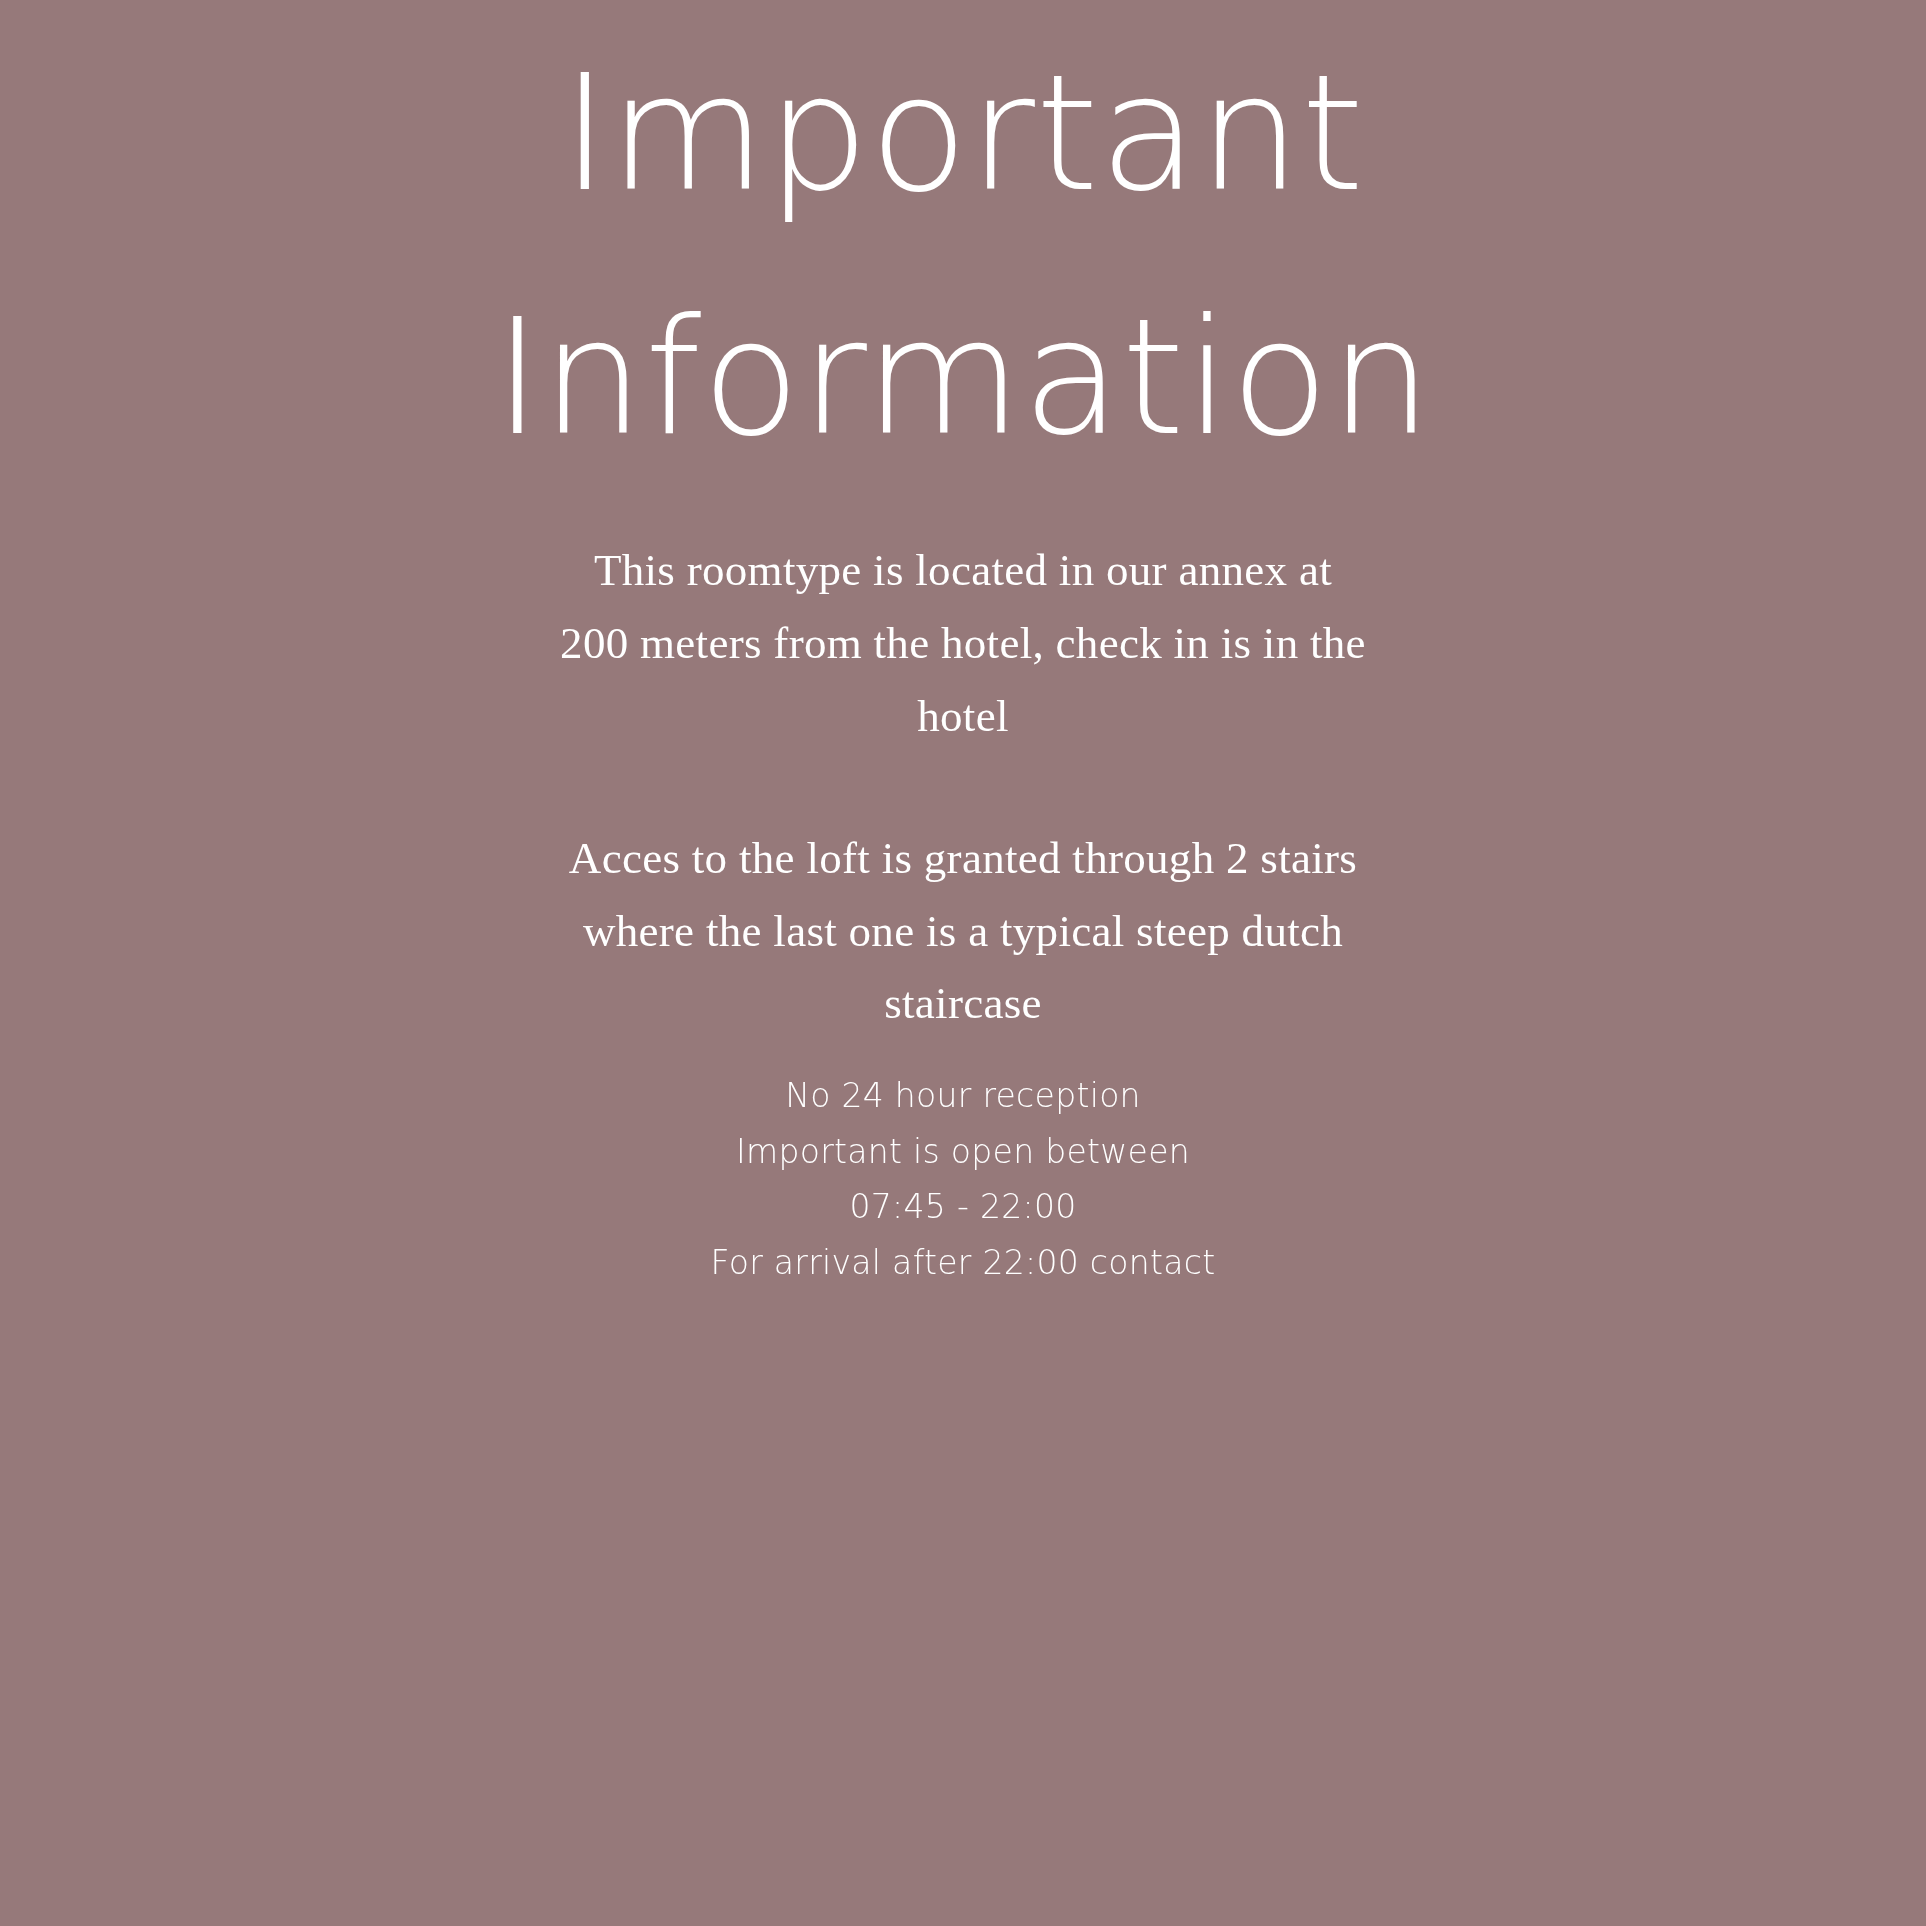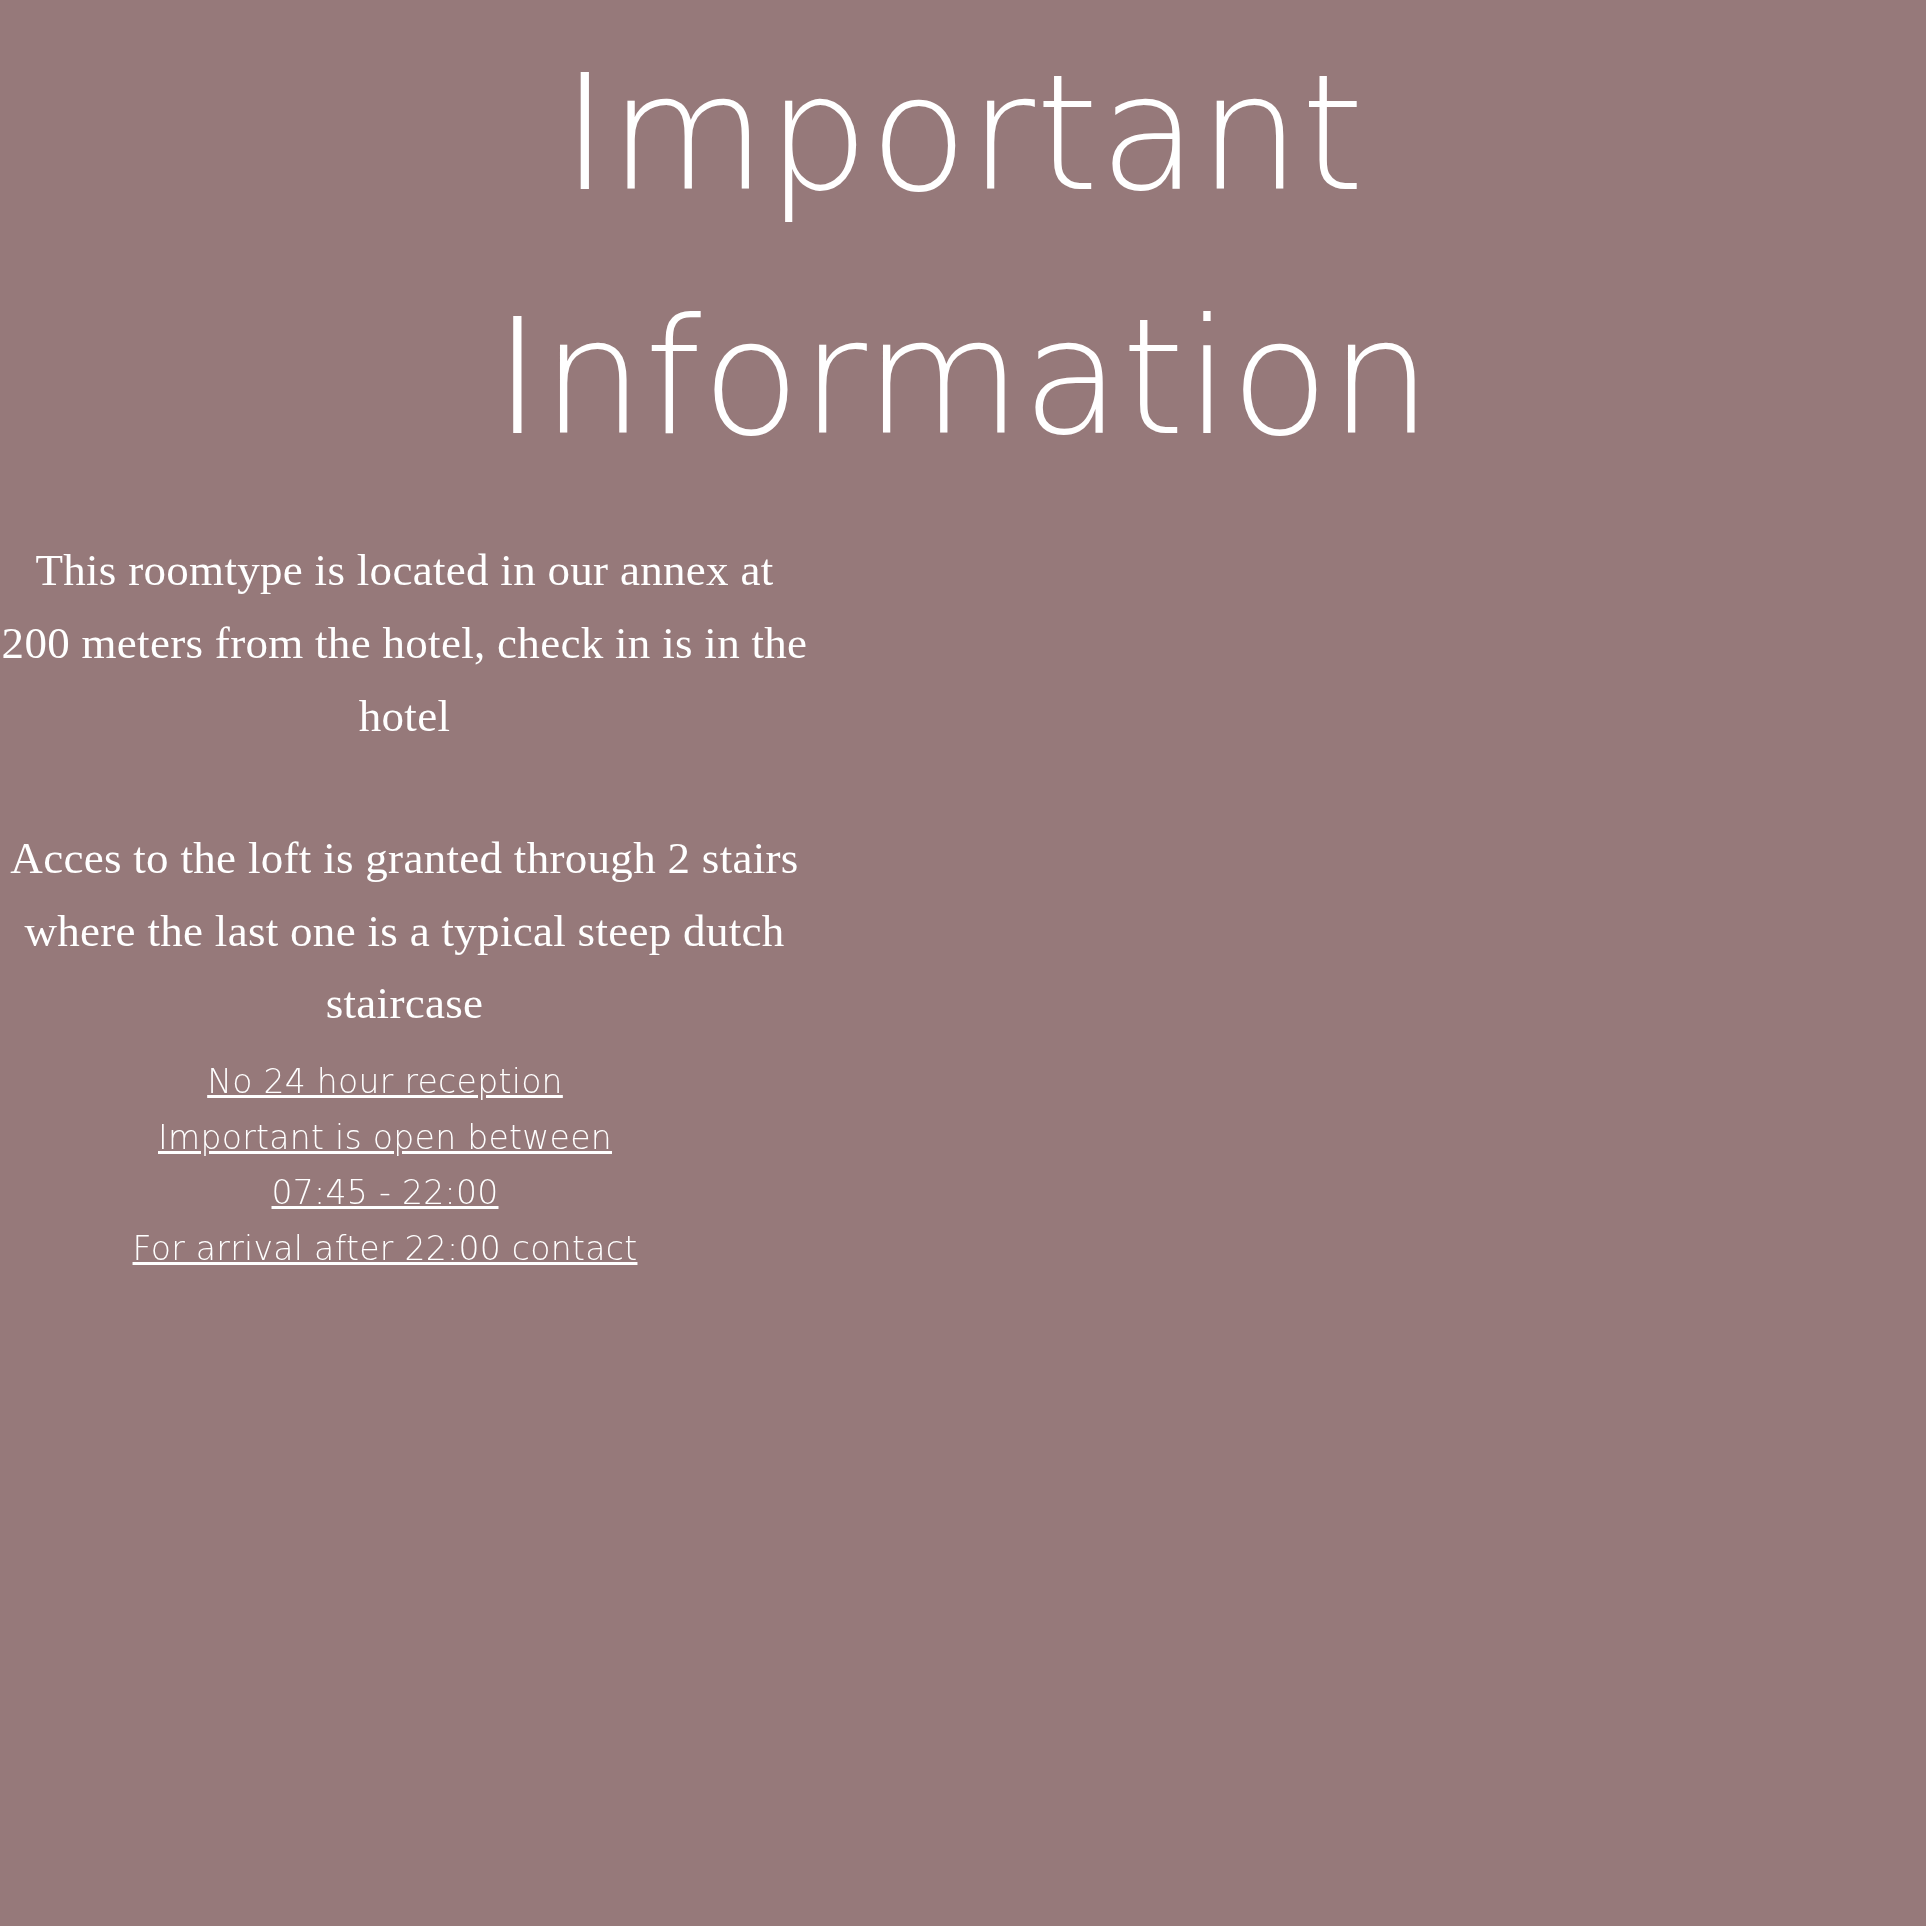--- a/index.html
+++ b/index.html
@@ -15,20 +15,21 @@
     overflow: hidden;
   }
   .poster {
     position: relative;
     width: 1926px;
     height: 1362px;
     background: #96797a;
     box-sizing: border-box;
     display: flex;
     flex-direction: column;
+    align-items: center;
   }
   .title-block {
     width: 100%;
     text-align: center;
     margin-top: 11.6px;
   }
   .title-line {
     display: block;
     font-family: "DejaVu Sans", sans-serif;
     font-weight: 300;
@@ -49,23 +50,22 @@
     line-height: 1.62;
     letter-spacing: 0.3px;
     color: #ffffff;
     margin: 0 0 69px 0;
   }
   .para:last-of-type {
     margin-bottom: 0;
   }
   .footer-block {
     width: 770px;
-    margin-top: 14px;
+    margin-top: 28px;
     text-align: center;
-    text-decoration: underline;
   }
   .footer-line {
     display: block;
     font-family: "DejaVu Sans", sans-serif;
     font-weight: 300;
     font-size: 33px;
     line-height: 1.68;
     letter-spacing: 0.3px;
     color: #ffffff;
   }

